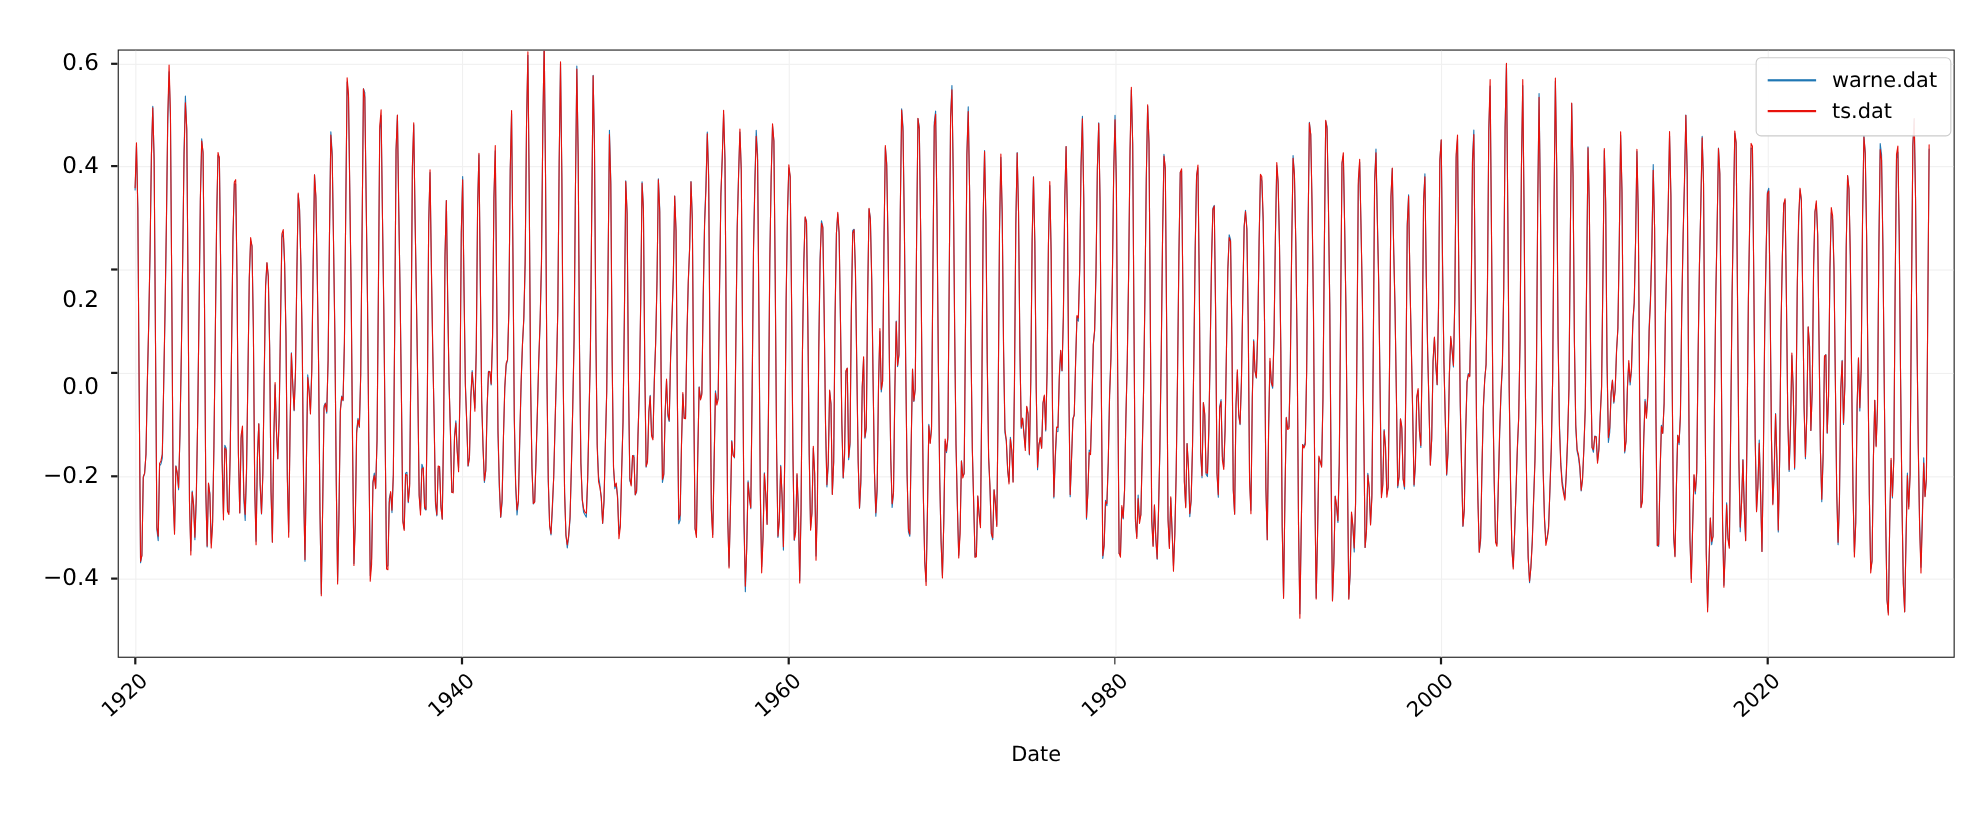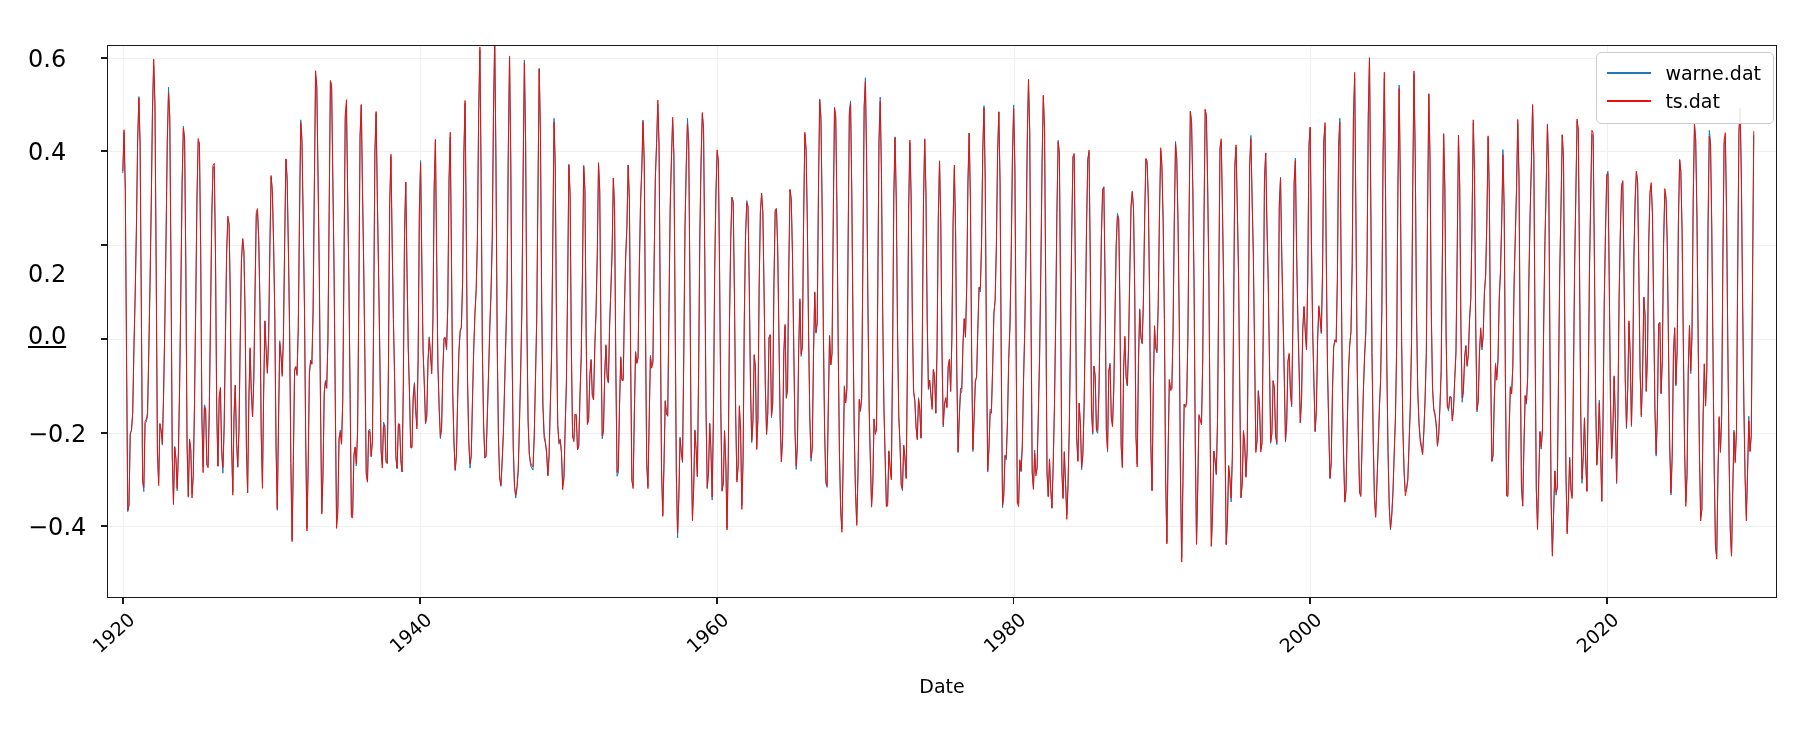--- a/index.html
+++ b/index.html
@@ -69,21 +69,22 @@
     top: 0;
     width: 100%;
     height: 100%;
     display: block;
   }
 
   
   .ytick-label {
     position: absolute;
     right: 1716px; 
-    font-size: 24px;
+    text-align: right;
+    font-size: 21px;
     color: #000000;
     white-space: nowrap;
   }
   .ytick-mark {
     position: absolute;
     width: 6px;
     height: 1.9px;
     background: #1a1a1a;
   }
   #ylabel {
@@ -162,21 +163,21 @@
 <div id="figure">
 
 
   <div id="ylabel">Value</div>
   <div id="xlabel">Date</div>
 
   <div id="ytick-labels">
       <div class="ytick-label" style="left: 28px; width: 62px; right: auto; top: 44.72px;">0.6</div>
       <div class="ytick-label" style="left: 28px; width: 62px; right: auto; top: 138.44px;">0.4</div>
       <div class="ytick-label" style="left: 28px; width: 62px; right: auto; top: 232.17px; margin-top: 28px;">0.2</div>
-      <div class="ytick-label" style="left: 28px; width: 62px; right: auto; top: 322px; text-decoration: underline;">0.0</div>
+      <div class="ytick-label" style="left: 28px; width: 62px; right: auto; top: 339px;">0.0</div>
       <div class="ytick-label" style="left: 28px; width: 62px; right: auto; top: 419.63px;">−0.2</div>
       <div class="ytick-label" style="left: 28px; width: 62px; right: auto; top: 513.36px;">−0.4</div>
     </div>
   <div id="ytick-marks">
       <div class="ytick-mark" style="left: 101px; top: 56.72px; background: rgb(26, 26, 26);"></div>
       <div class="ytick-mark" style="left: 101px; top: 150.44px; background: rgb(26, 26, 26);"></div>
       <div class="ytick-mark" style="left: 101px; top: 244.17px; background: rgb(26, 26, 26);"></div>
       <div class="ytick-mark" style="left: 101px; top: 337.9px; background: rgb(26, 26, 26);"></div>
       <div class="ytick-mark" style="left: 101px; top: 431.63px; background: rgb(26, 26, 26);"></div>
       <div class="ytick-mark" style="left: 101px; top: 525.36px; background: rgb(26, 26, 26);"></div>

